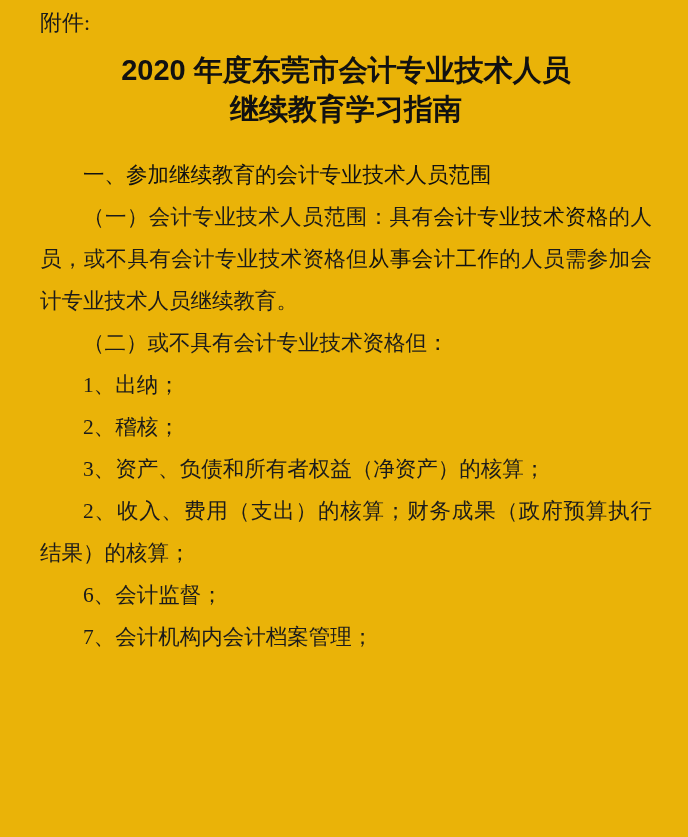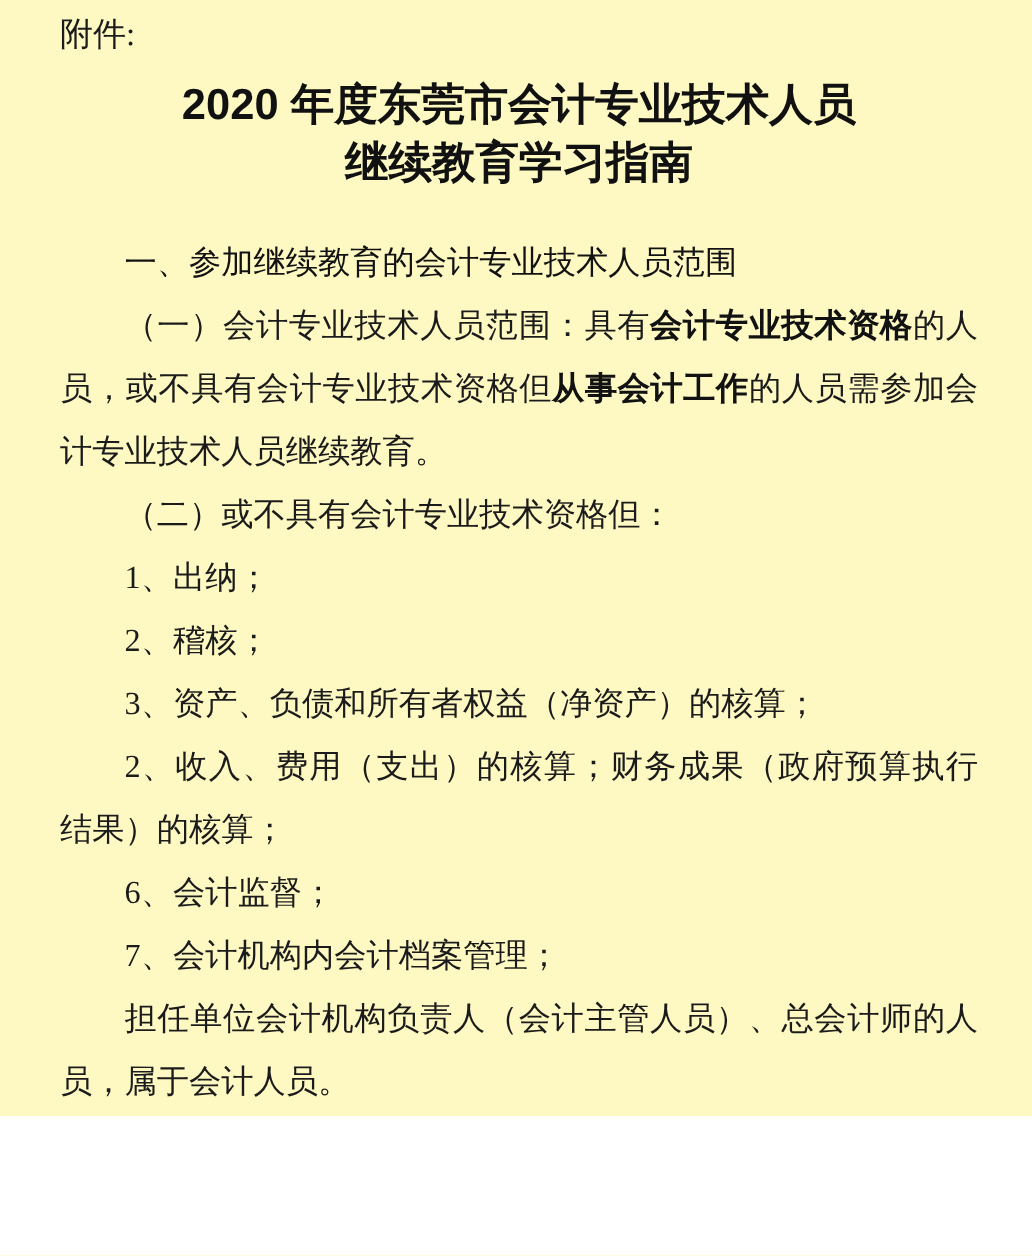--- a/index.html
+++ b/index.html
@@ -4,22 +4,22 @@
 <style>
   html, body {
     margin: 0;
     padding: 0;
     background: #ffffff;
   }
   .page {
     position: relative;
     box-sizing: border-box;
     width: 688px;
-    height: 744px;
-    background: #fef9c3;
+    height: 837px;
+    background: #eab308;
     color: #1b1b1b;
     font-family: "Liberation Serif", "DejaVu Serif", serif;
     padding: 8px 36px 0 40px;
     overflow: hidden;
   }
   .attachment {
     font-size: 22px;
     line-height: 30px;
     margin: 0;
   }
@@ -46,21 +46,21 @@
     margin: 0;
     text-indent: 2em;
   }
   .section-heading {
     font-family: "Liberation Sans", "DejaVu Sans", sans-serif;
     font-weight: 400;
     color: #121212;
   }
   .bold-run {
     font-family: "Liberation Sans", "DejaVu Sans", sans-serif;
-    font-weight: 700;
+    font-weight: 400;
     color: #121212;
   }
 </style>
 </head>
 <body>
 
 <div class="page">
 
   <p class="attachment">附件:</p>
 
@@ -77,16 +77,15 @@
 
     <p>（二）或不具有会计专业技术资格但：</p>
 
     <p>1、出纳；</p>
     <p>2、稽核；</p>
     <p>3、资产、负债和所有者权益（净资产）的核算；</p>
     <p>2、收入、费用（支出）的核算；财务成果（政府预算执行结果）的核算；</p>
     <p>6、会计监督；</p>
     <p>7、会计机构内会计档案管理；</p>
 
-    <p>担任单位会计机构负责人（会计主管人员）、总会计师的人员，属于会计人员。</p>
 
   </div>
 </div>
 
 </body></html>

